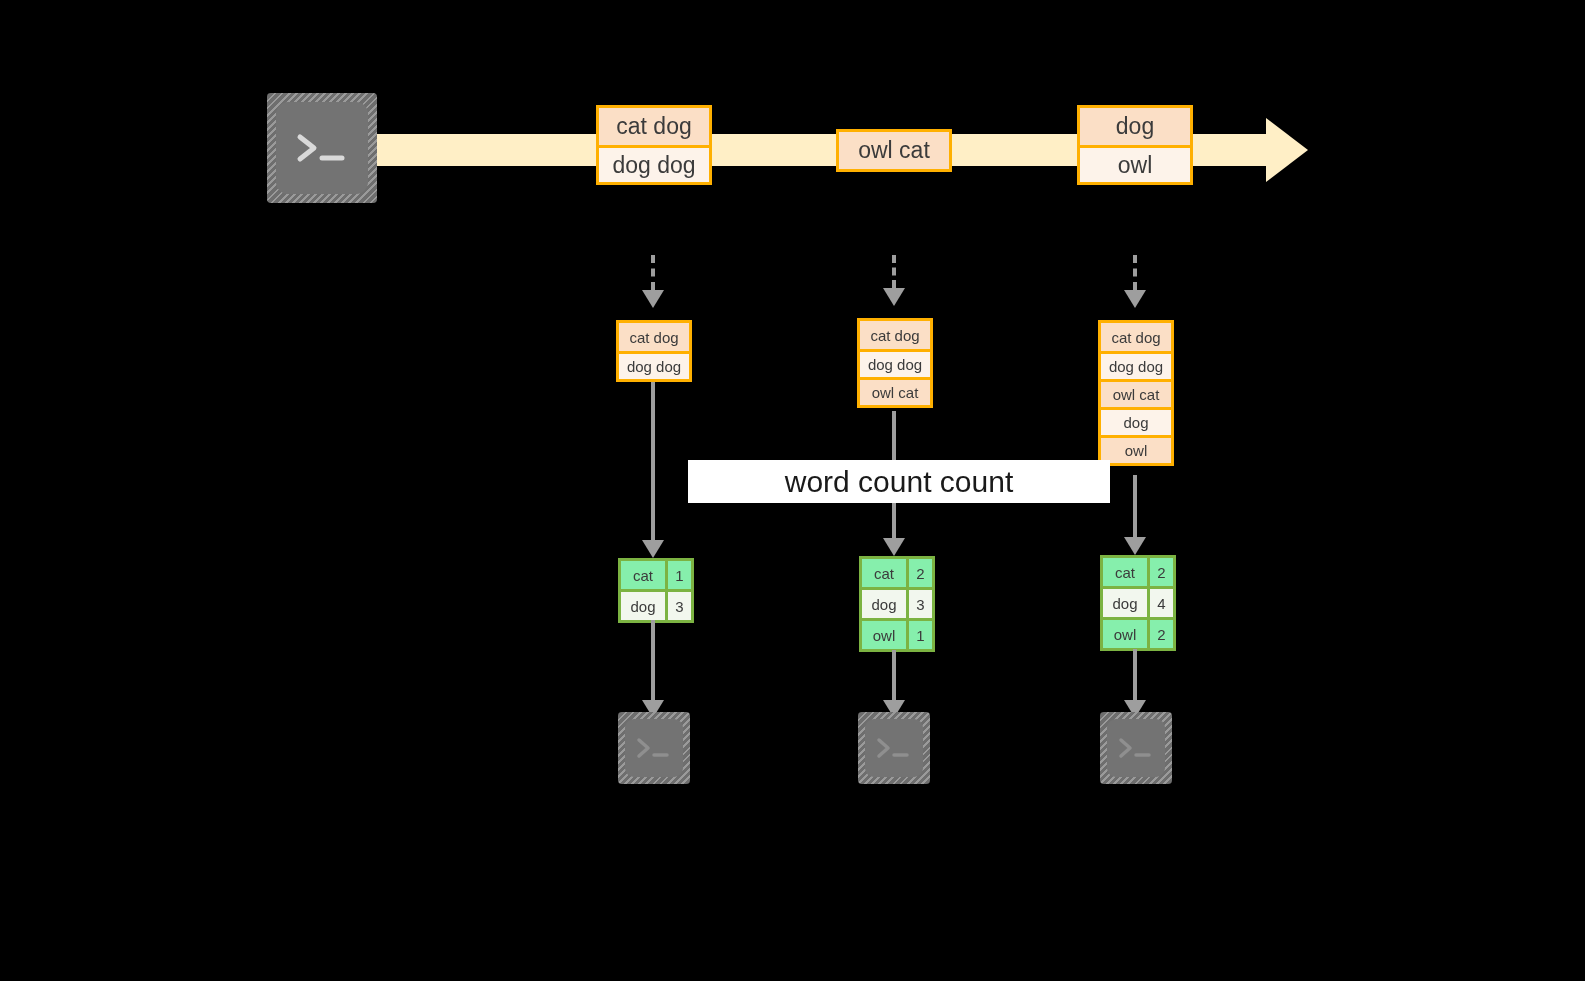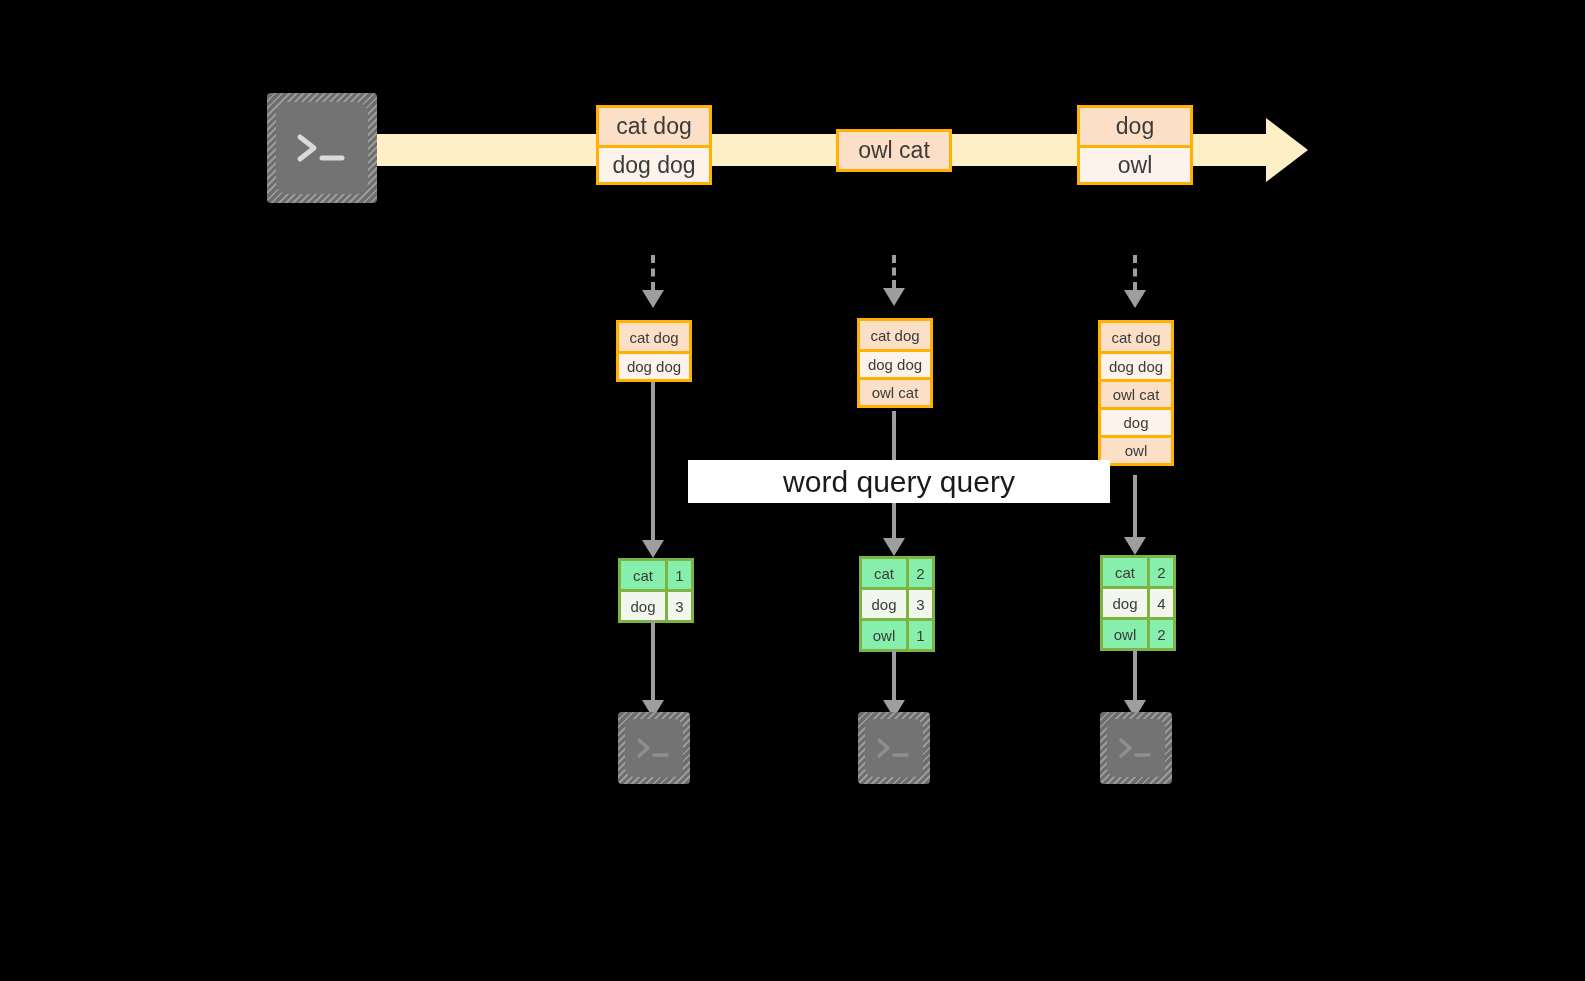--- a/index.html
+++ b/index.html
@@ -238,16 +238,16 @@
     <div class="body"></div>
     <div class="glyph">
       <svg width="38" height="24" viewBox="0 0 38 24" aria-hidden="true">
         <path d="M4 4 L13 12 L4 20" fill="none" stroke="#8f8f8f" stroke-width="3.5" stroke-linecap="round" stroke-linejoin="round"></path>
         <path d="M19 19 L32 19" fill="none" stroke="#8f8f8f" stroke-width="3.5" stroke-linecap="round"></path>
       </svg>
     </div>
   </div>
 
   <div class="band" style="left:688px;top:460px;width:422px;height:43px;">
-    <span>word query query</span>
+    <span>word count count</span>
   </div>
 
 </div>
 
 </body></html>

